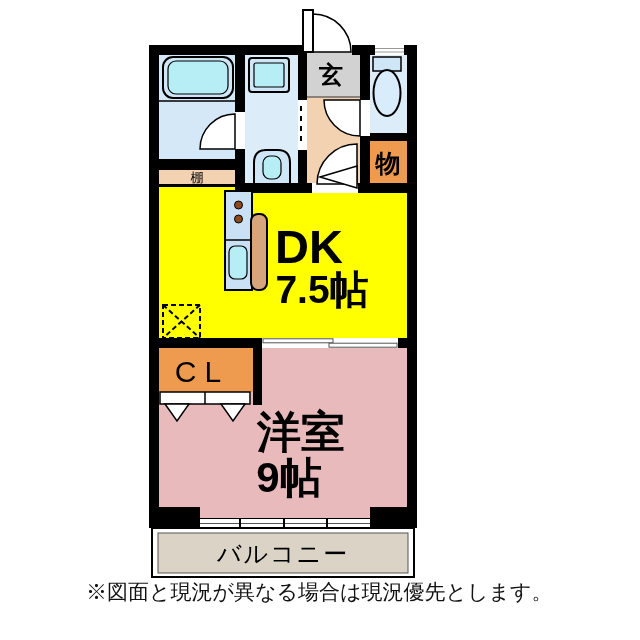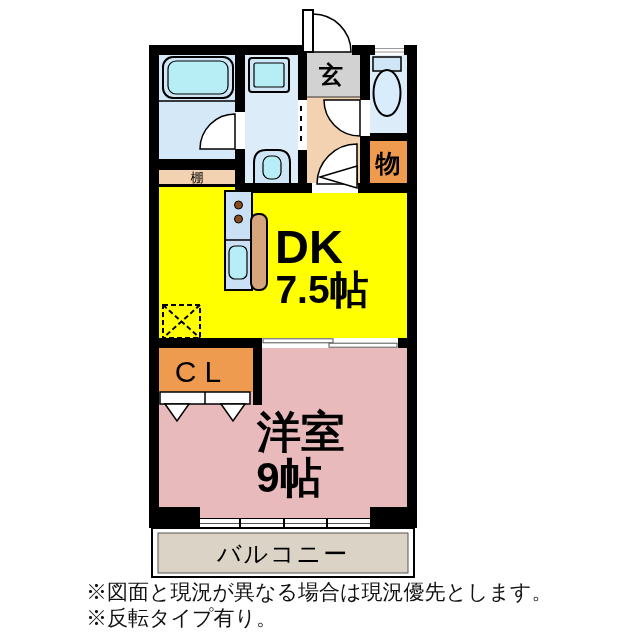--- a/index.html
+++ b/index.html
@@ -114,15 +114,14 @@
     <text class="svgtxt" x="309" y="263" font-size="47" font-weight="bold" text-anchor="middle">DK</text>
     <text class="svgtxt" x="322" y="303" font-size="39" font-weight="bold" text-anchor="middle">7.5帖</text>
     <text class="svgtxt" x="202" y="382" font-size="30" letter-spacing="8" text-anchor="middle">CL</text>
     <text class="svgtxt" x="301" y="447" font-size="44" font-weight="bold" text-anchor="middle">洋室</text>
     <text class="svgtxt" x="289" y="492" font-size="42" font-weight="bold" text-anchor="middle">9帖</text>
     <text class="svgtxt" x="283" y="562" font-size="24" letter-spacing="2" text-anchor="middle">バルコニー</text>
   </svg>
 
   <div id="notes">
     <div>※図面と現況が異なる場合は現況優先とします。</div>
-    <div>※反転タイプ有り。</div>
   </div>
 </div>
 
 </body></html>

